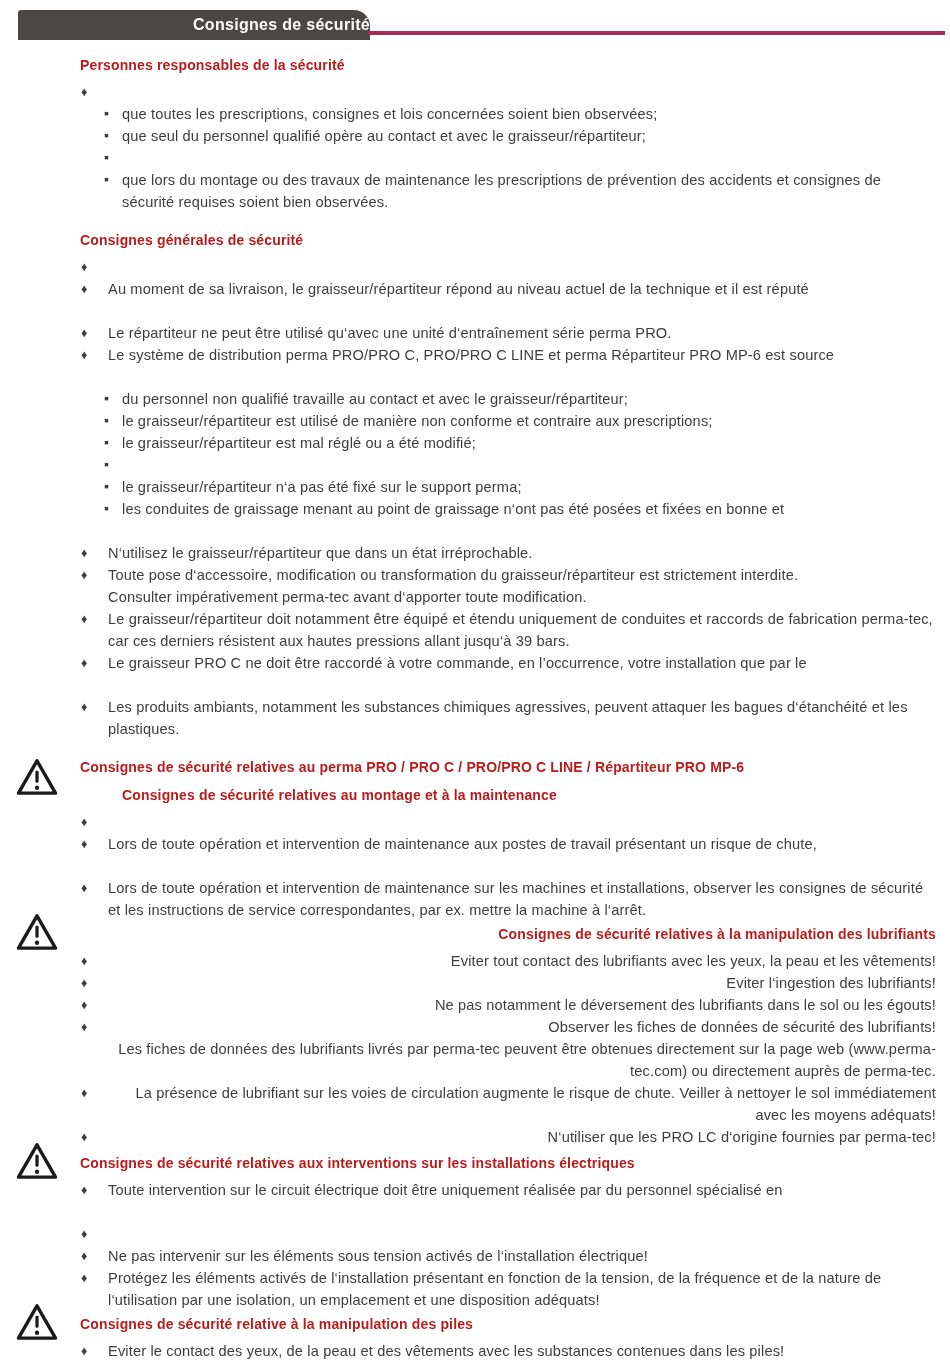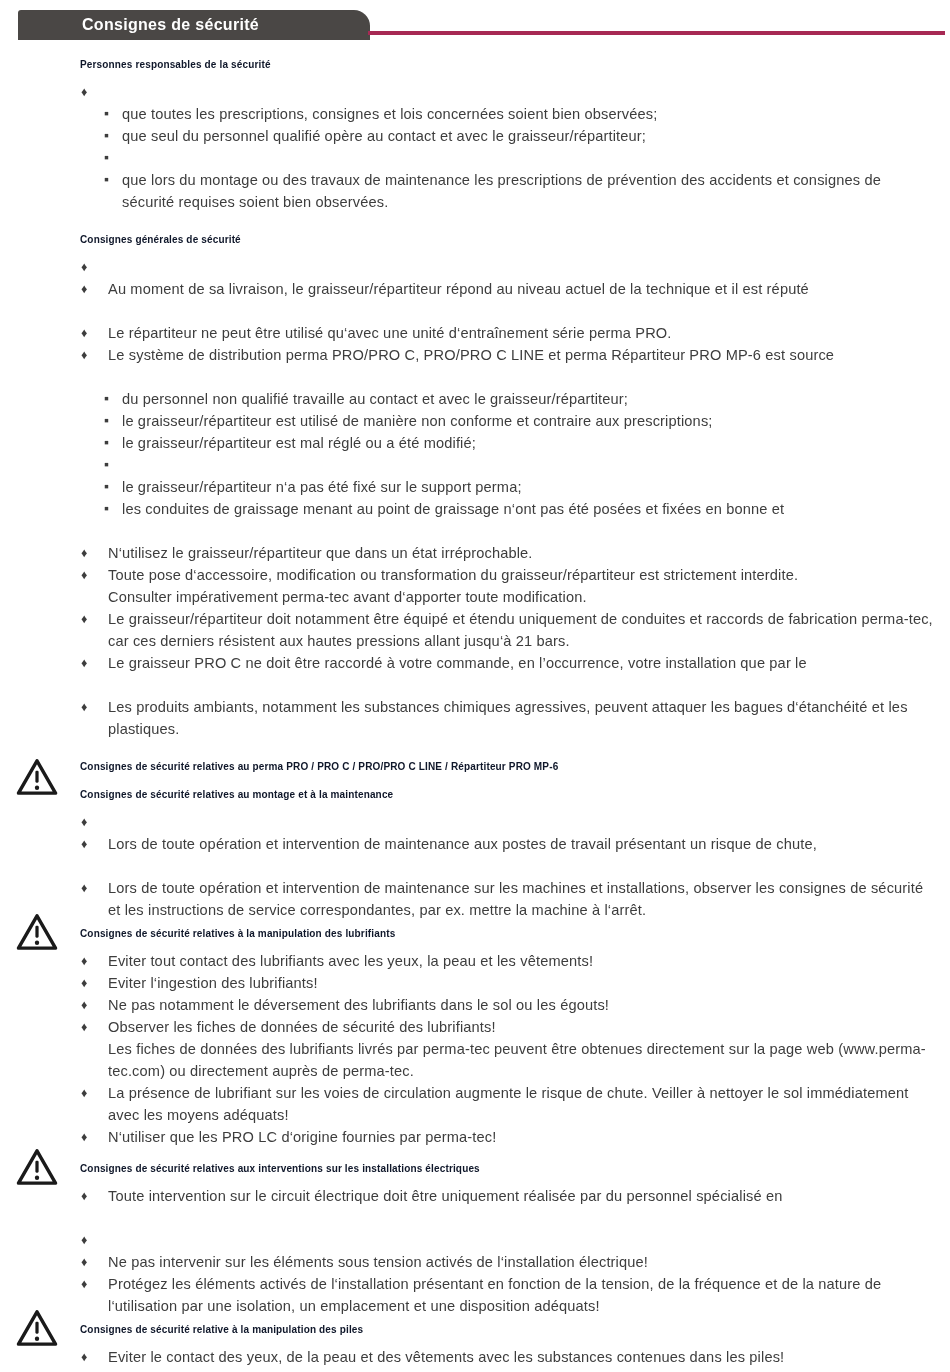--- a/index.html
+++ b/index.html
@@ -12,50 +12,50 @@
     color: #3d3d3d;
     -webkit-font-smoothing: antialiased;
   }
 
   
   .header-tab {
     position: absolute; left: 18px; top: 10px;
     width: 352px; height: 30px;
     border-radius: 3px 16px 0 0;
     display: flex; align-items: center;
-    padding-left: 64px; box-sizing: border-box;
+    padding-left: 64px; box-sizing: border-box; justify-content: flex-end;
   }
   .header-tab .tab-title {
     color: #ffffff; font-weight: bold; font-size: 16px; letter-spacing: .3px;
   }
   .header-rule {
     position: absolute; left: 368px; top: 31px;
     width: 577px; height: 4px;
   }
 
   
   .content {
     position: absolute; left: 80px; right: 14px; top: 48px;
     font-size: 14.6px; line-height: 22px; letter-spacing: .15px;
   }
   .doc-section { position: relative; }
   .sec-responsables { margin-top: 6px; }
   .sec-generales   { margin-top: 16px; }
   .sec-perma-pro   { margin-top: 16px; }
   .sec-montage     { margin-top: 2px; }
-  .sec-lubrifiants { margin-top: 2px; }
-  .sec-electriques { margin-top: 10px; }
+  .sec-lubrifiants { margin-top: 2px; text-align: right; }
+  .sec-electriques { margin-top: 4px; }
   .sec-piles       { margin-top: 2px; }
 
   .section-heading {
     position: relative;
-    font-weight: bold; color: #0f172a; font-size: 10px;
+    font-weight: bold; color: #b91c1c; font-size: 14px;
     margin: 0 0 5px 0; line-height: 22px;
   }
-  .sec-montage .section-heading { margin-top: 6px; }
+  .sec-montage .section-heading { margin-top: 6px; margin-left: 42px; }
 
   .warn-triangle {
     position: absolute; left: -64px; top: -10px;
   }
   .sec-perma-pro .warn-triangle { top: 2px; }
 
   .item {
     position: relative; padding-left: 28px;
     min-height: 22px; white-space: pre-line;
   }
@@ -93,21 +93,21 @@
       <div class="item diamond gap"><span class="marker">♦</span><span>Le système de distribution perma PRO/PRO C, PRO/PRO C LINE et perma Répartiteur PRO MP-6 est source</span></div>
       <div class="item square"><span class="marker">▪</span><span>du personnel non qualifié travaille au contact et avec le graisseur/répartiteur;</span></div>
       <div class="item square"><span class="marker">▪</span><span>le graisseur/répartiteur est utilisé de manière non conforme et contraire aux prescriptions;</span></div>
       <div class="item square"><span class="marker">▪</span><span>le graisseur/répartiteur est mal réglé ou a été modifié;</span></div>
       <div class="item square"><span class="marker">▪</span><span></span></div>
       <div class="item square"><span class="marker">▪</span><span>le graisseur/répartiteur n‘a pas été fixé sur le support perma;</span></div>
       <div class="item square gap"><span class="marker">▪</span><span>les conduites de graissage menant au point de graissage n‘ont pas été posées et fixées en bonne et</span></div>
       <div class="item diamond"><span class="marker">♦</span><span>N‘utilisez le graisseur/répartiteur que dans un état irréprochable.</span></div>
       <div class="item diamond"><span class="marker">♦</span><span>Toute pose d‘accessoire, modification ou transformation du graisseur/répartiteur est strictement interdite.
 Consulter impérativement perma-tec avant d‘apporter toute modification.</span></div>
-      <div class="item diamond"><span class="marker">♦</span><span>Le graisseur/répartiteur doit notamment être équipé et étendu uniquement de conduites et raccords de fabrication perma-tec, car ces derniers résistent aux hautes pressions allant jusqu‘à 21 bars.</span></div>
+      <div class="item diamond"><span class="marker">♦</span><span>Le graisseur/répartiteur doit notamment être équipé et étendu uniquement de conduites et raccords de fabrication perma-tec, car ces derniers résistent aux hautes pressions allant jusqu‘à 39 bars.</span></div>
       <div class="item diamond gap"><span class="marker">♦</span><span>Le graisseur PRO C ne doit être raccordé à votre commande, en l’occurrence, votre installation que par le</span></div>
       <div class="item diamond"><span class="marker">♦</span><span>Les produits ambiants, notamment les substances chimiques agressives, peuvent attaquer les bagues d‘étanchéité et les plastiques.</span></div>
     </section>
     <section class="doc-section sec-perma-pro">
       <div class="section-heading"><svg class="warn-triangle" width="42" height="38" viewBox="0 0 44 40">
           <path d="M22 3 L41.5 37 L2.5 37 Z" fill="none" stroke="#1a1a1a" stroke-width="3.6" stroke-linejoin="round"></path>
           <rect x="20.3" y="13.5" width="3.4" height="12.5" rx="1.2" fill="#1a1a1a"></rect>
           <circle cx="22" cy="31.3" r="2.3" fill="#1a1a1a"></circle>
         </svg><span>Consignes de sécurité relatives au perma PRO / PRO C / PRO/PRO C LINE / Répartiteur PRO MP-6</span></div>
     </section>

